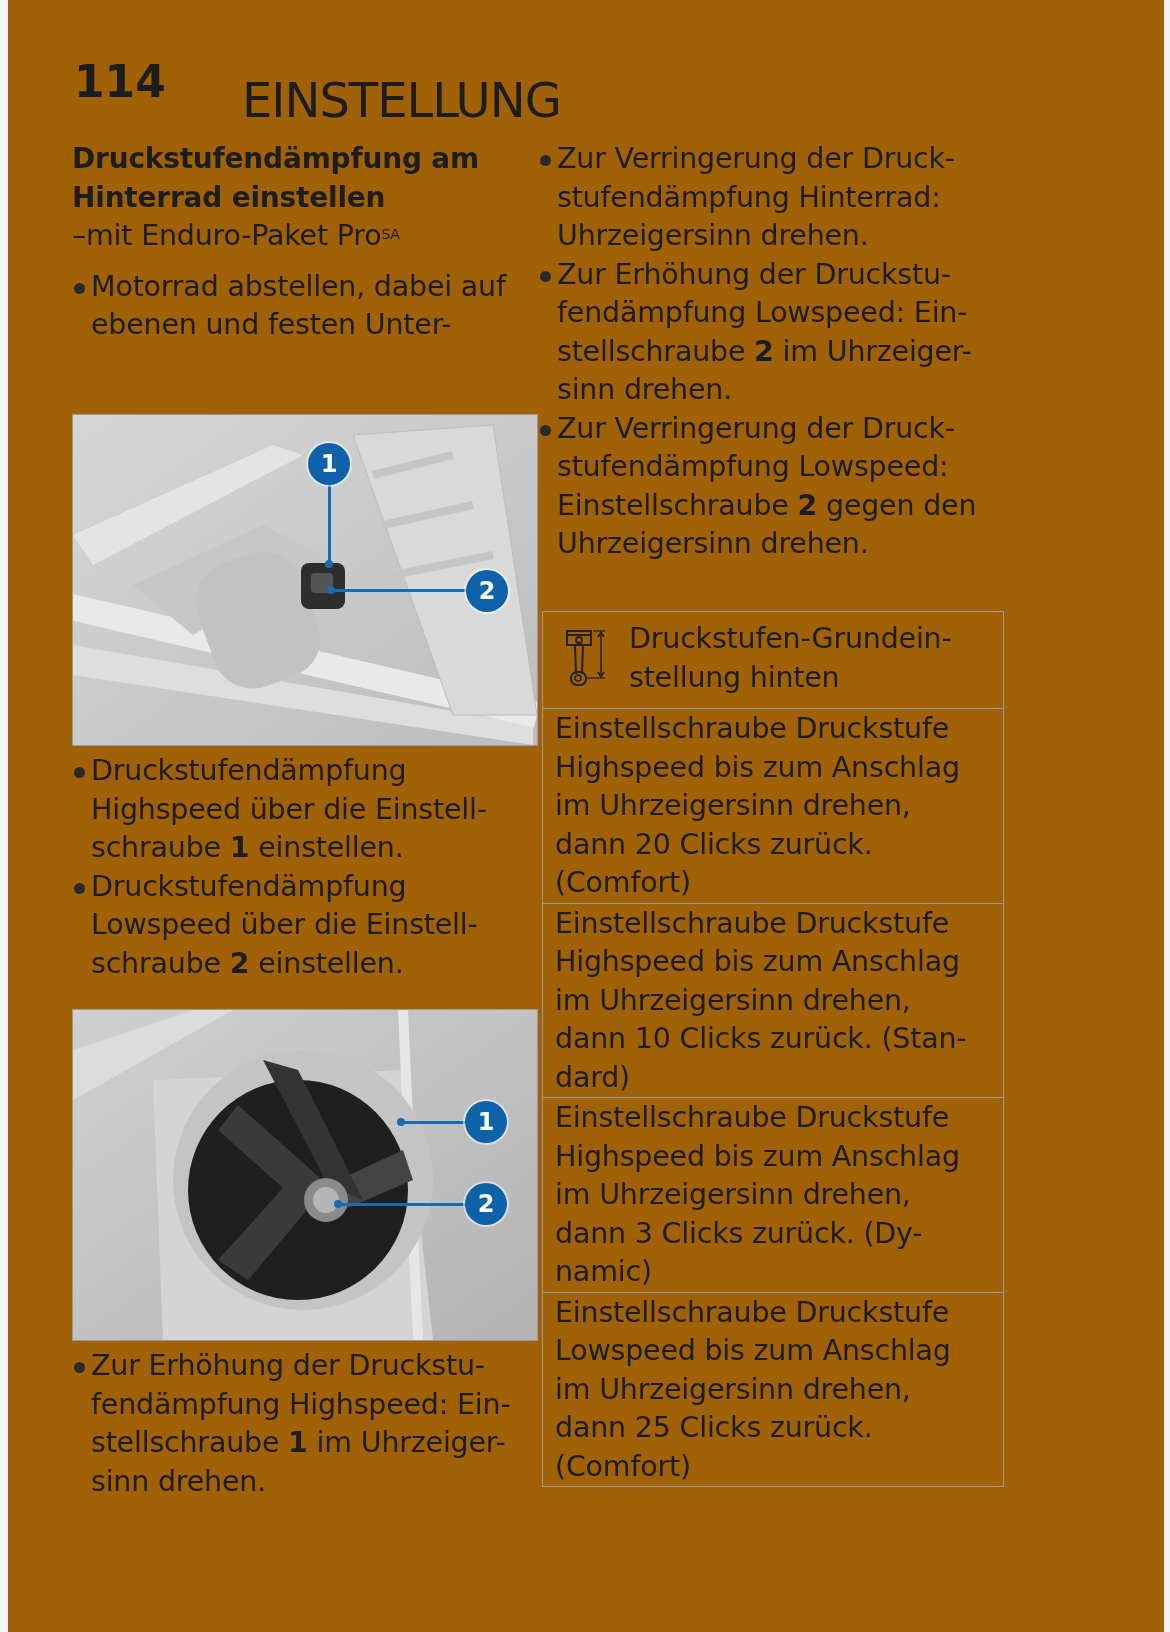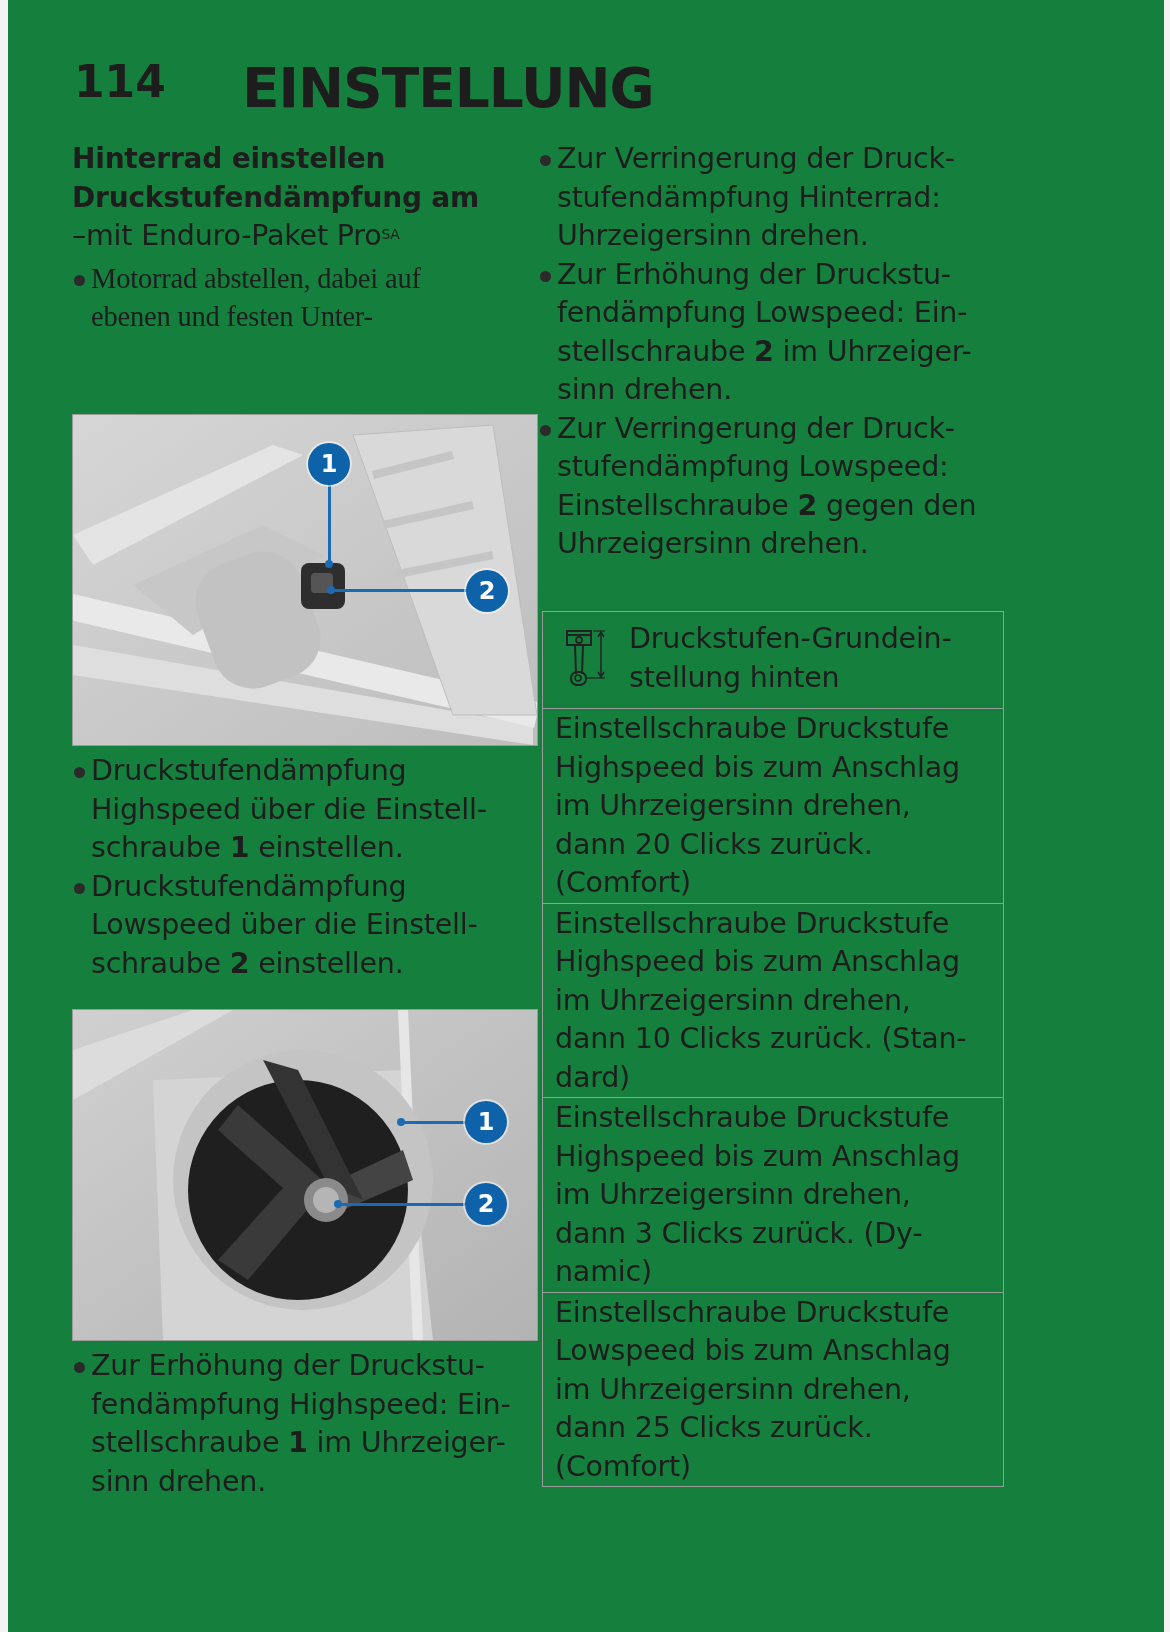--- a/index.html
+++ b/index.html
@@ -1,28 +1,28 @@
 <!DOCTYPE html>
 <html><head>
 <meta charset="utf-8">
 <style>
   html, body { margin: 0; padding: 0; }
   body {
     width: 1170px; height: 1632px; background: #f3f3f3;
     font-family: "DejaVu Sans", sans-serif; color: #1d1d1d; overflow: hidden;
   }
   .page {
-    position: absolute; left: 8px; top: 0; width: 1156px; height: 1632px; background: #15803d;
+    position: absolute; left: 8px; top: 0; width: 1156px; height: 1632px; background: #a16207;
   }
   .header { position: absolute; top: 56px; left: 66px; height: 60px; }
   .page-num {
     position: absolute; left: 0; top: 0; font-size: 44px; font-weight: bold; letter-spacing: 0px; white-space: nowrap;
   }
   .chapter {
-    position: absolute; left: 168px; top: 0; font-size: 55px; font-weight: bold; letter-spacing: -1px; white-space: nowrap;
+    position: absolute; left: 168px; top: 16px; font-size: 48px; font-weight: normal; letter-spacing: -1px; white-space: nowrap;
   }
   .col { position: absolute; }
   .col-left { left: 64px; top: 140px; width: 470px; }
   .col-right { left: 530px; top: 140px; width: 500px; }
   .line { font-size: 28.5px; line-height: 38.5px; white-space: nowrap; letter-spacing: -0.2px; }
   .heading .line { font-weight: bold; font-size: 28px; }
   sup { font-size: 14px; vertical-align: top; position: relative; top: -2px; margin-top: 47px; }
   .bullet { position: relative; padding-left: 19px; }
   .bullet .dot {
     position: absolute; left: 2px; top: 15px; width: 11px; height: 11px; border-radius: 50%; background: #2a2a2a;
@@ -55,25 +55,25 @@
 
 <div class="page">
 
   <div class="header">
     <span class="page-num">114</span>
     <span class="chapter">EINSTELLUNG</span>
   </div>
 
   <div class="col col-left">
     <div class="heading">
+      <div class="line">Druckstufendämpfung am</div>
       <div class="line">Hinterrad einstellen</div>
-      <div class="line">Druckstufendämpfung am</div>
     </div>
     <div class="line"><span>–mit Enduro-Paket Pro</span><sup>SA</sup></div>
-    <div class="bullet" style="margin-top:4px;font-family:Liberation Serif, serif;">
+    <div class="bullet" style="margin-top:12px;">
       <span class="dot"></span>
       <div class="line">Motorrad abstellen, dabei auf</div>
       <div class="line">ebenen und festen Unter-</div>
     </div>
   </div>
 
   <div class="figure fig1">
     <svg width="464" height="330" viewBox="0 0 464 330">
       <defs>
         <linearGradient id="g1" x1="0" y1="0" x2="1" y2="1">

